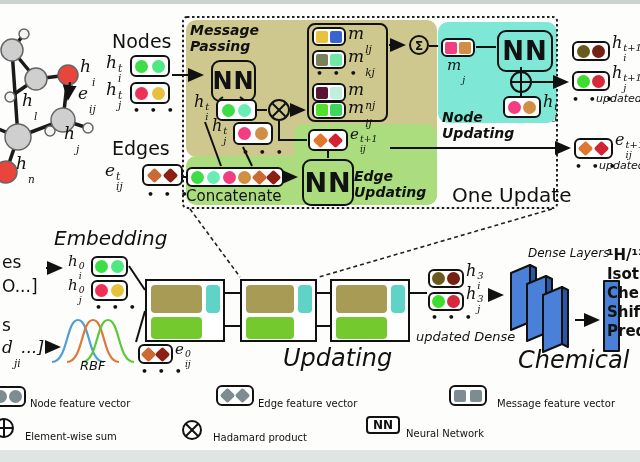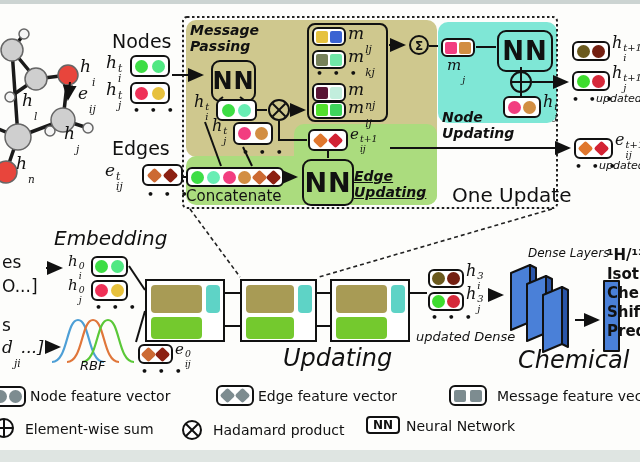--- a/index.html
+++ b/index.html
@@ -18,21 +18,21 @@
   .shape-d{width:11px;height:11px;transform:rotate(45deg);border-radius:2px;}
   .shape-s{width:12px;height:12px;border-radius:2px;}
   .math{position:absolute;font-family:"DejaVu Serif",serif;font-style:italic;font-size:16px;line-height:1;white-space:nowrap;}
   .m17{font-size:17px;} .m15{font-size:15px;}
   .msc{display:inline-flex;flex-direction:column;font-size:0.62em;line-height:1;vertical-align:-0.35em;margin-left:1px;}
   .msup,.msub{display:block;height:1em;}
   .hdr{position:absolute;font-weight:bold;font-style:italic;font-size:14px;line-height:16px;white-space:pre-line;}
   .big-label{position:absolute;font-size:19px;}
   .ital{position:absolute;font-style:italic;}
   .dots{position:absolute;font-size:11px;font-weight:bold;letter-spacing:3px;white-space:nowrap;}
-  .legend-text{position:absolute;font-size:14px;white-space:nowrap;}
+  .legend-text{position:absolute;font-size:10px;white-space:nowrap;margin-top:10px;}
   .outtext{position:absolute;font-size:15px;font-weight:bold;line-height:19px;white-space:nowrap;}
   .intext{position:absolute;font-size:17px;white-space:nowrap;}
   svg.overlay{position:absolute;left:0;top:0;pointer-events:none;}
 </style>
 </head>
 <body>
 
 <div class="stage">
 
   <div class="strip" style="top:0;height:4px;background:var(--striptop);"></div>
@@ -282,21 +282,21 @@
   <div class="chip" style="left:449px;top:385px;width:38px;height:21px;">
       <span class="shape shape-s" style="background: rgb(125, 140, 144);"></span>
       <span class="shape shape-s" style="background: rgb(125, 140, 144);"></span>
     </div>
 
   <div class="big-label" style="left:112px;top:30px;">Nodes</div>
   <div class="big-label" style="left:112px;top:137px;">Edges</div>
 
   <div class="hdr" style="left:190px;top:22px;"><span>Message</span><br><span>Passing</span></div>
   <div class="hdr" style="left:442px;top:109px;"><span>Node</span><br><span>Updating</span></div>
-  <div class="hdr" style="left:354px;top:168px;text-decoration:underline;"><span>Edge</span><br><span>Updating</span></div>
+  <div class="hdr" style="left:354px;top:168px;"><span>Edge</span><br><span>Updating</span></div>
 
   <div class="abs" style="left:186px;top:187px;font-size:15px;">Concatenate</div>
   <div class="abs" style="left:452px;top:183px;font-size:20px;">One Update</div>
 
   <div class="ital" style="left:54px;top:226px;font-size:20px;">Embedding</div>
   <div class="ital" style="left:283px;top:344px;font-size:24px;">Updating</div>
   <div class="ital" style="left:518px;top:346px;font-size:24px;">Chemical</div>
   <div class="ital" style="left:528px;top:246px;font-size:12px;">Dense Layers</div>
   <div class="ital" style="left:416px;top:329px;font-size:13px;">updated Dense</div>
   <div class="ital" style="left:80px;top:358px;font-size:13px;">RBF</div>

